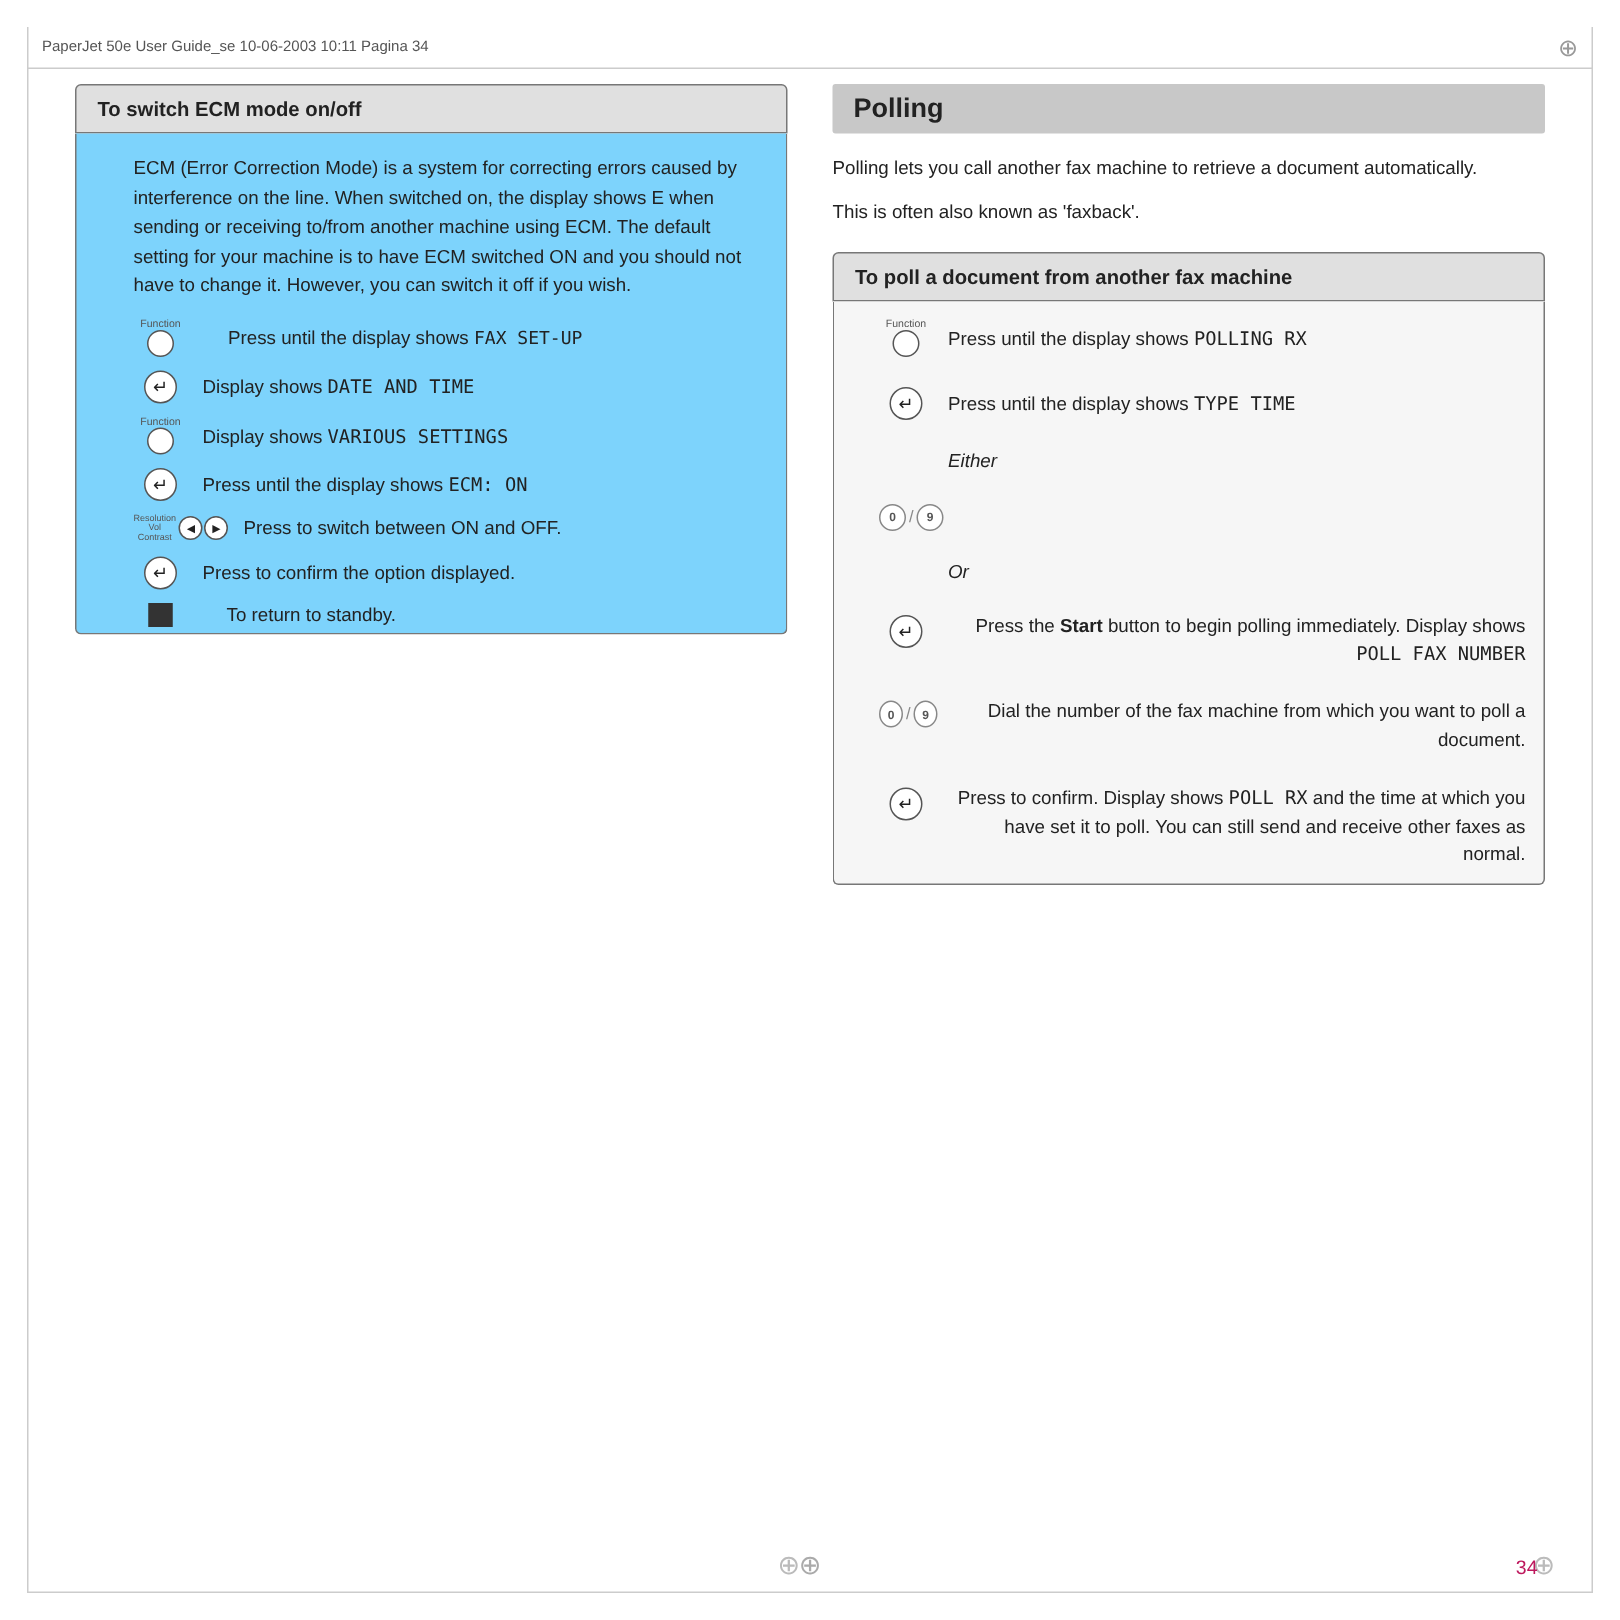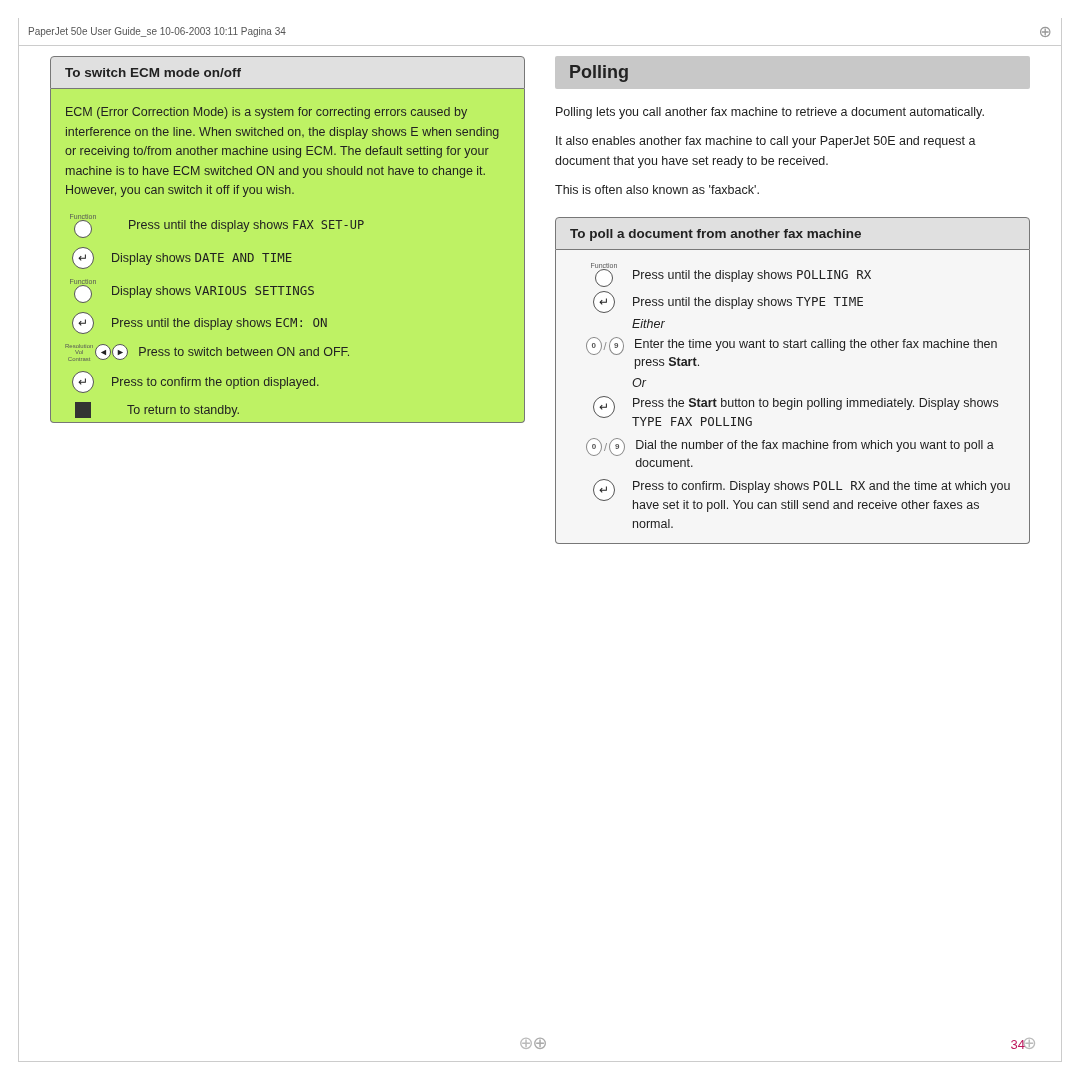--- a/index.html
+++ b/index.html
@@ -31,21 +31,21 @@
 <div style="position:absolute;bottom:26px;right:4%;font-size:18px;color:#bbb;">⊕</div>
 
 <div style="position:absolute;top:56px;left:50px;right:50px;bottom:55px;display:flex;gap:30px;">
 
   <div style="flex:1;display:flex;flex-direction:column;">
 
     <div>
       <div style="background:#e0e0e0;border:1.5px solid #777;border-radius:4px 4px 0 0;padding:8px 14px;font-weight:bold;font-size:13.5px;">
         <span>To switch ECM mode on/off</span>
       </div>
-      <div style="border:1.5px solid #777;border-top:none;border-radius:0 0 4px 4px;padding:14px 14px 4px 34px;background:#bef264;">
+      <div style="border:1.5px solid #777;border-top:none;border-radius:0 0 4px 4px;padding:14px 14px 4px 58px;background:#7dd3fc;">
         <p style="font-size:12.5px;line-height:1.56;margin-bottom:12px;margin-left:-20px;">ECM (Error Correction Mode) is a system for correcting errors caused by interference on the line. When switched on, the display shows E when sending or receiving to/from another machine using ECM. The default setting for your machine is to have ECM switched ON and you should not have to change it. However, you can switch it off if you wish.</p>
 
         <div style="display:flex;flex-direction:column;gap:9px;margin-left:-20px;">
 
           <div style="display:flex;align-items:center;gap:27px;">
             <div style="min-width:36px;display:flex;flex-direction:column;align-items:center;">
               <span style="font-size:7px;color:#555;line-height:1;">Function</span>
               <div style="width:18px;height:18px;border-radius:50%;border:1.5px solid #555;background:#fff;"></div>
             </div>
             <span style="font-size:12.5px;">Press until the display shows <span class="mono" style="font-family:monospace;">FAX SET-UP</span></span>
@@ -105,30 +105,29 @@
     </div>
   </div>
 
   <div style="flex:1;display:flex;flex-direction:column;">
 
     <div style="background:#c8c8c8;padding:6px 14px;font-size:18px;font-weight:bold;margin-bottom:14px;border-radius:2px;">
       <span>Polling</span>
     </div>
 
     <p style="font-size:12.5px;line-height:1.55;margin-bottom:10px;">Polling lets you call another fax machine to retrieve a document automatically.</p>
-    <p style="font-size:12.5px;line-height:1.55;margin-bottom:10px;">It also enables another fax machine to call your PaperJet 50E and request a document that you have set ready to be received.</p>
     <p style="font-size:12.5px;line-height:1.55;margin-bottom:16px;">This is often also known as 'faxback'.</p>
 
     <div>
       <div style="background:#e0e0e0;border:1.5px solid #777;border-radius:4px 4px 0 0;padding:8px 14px;font-weight:bold;font-size:13.5px;">
         <span>To poll a document from another fax machine</span>
       </div>
       <div style="border:1.5px solid #777;border-top:none;border-radius:0 0 4px 4px;padding:12px 12px 10px 50px;background:#f6f6f6;">
 
-        <div style="display:flex;flex-direction:column;gap:4px;margin-left:-20px;">
+        <div style="display:flex;flex-direction:column;gap:20px;margin-left:-20px;text-align:right;">
 
           <div style="display:flex;align-items:center;gap:10px;">
             <div style="min-width:36px;display:flex;flex-direction:column;align-items:center;">
               <span style="font-size:7px;color:#555;line-height:1;">Function</span>
               <div style="width:18px;height:18px;border-radius:50%;border:1.5px solid #555;background:#fff;"></div>
             </div>
             <span style="font-size:12.5px;">Press until the display shows <span style="font-family:monospace;">POLLING RX</span></span>
           </div>
 
           <div style="display:flex;align-items:center;gap:10px;">
@@ -141,32 +140,31 @@
           <div style="display:flex;align-items:center;gap:10px;margin-left:46px;">
             <span style="font-size:12.5px;font-style:italic;">Either</span>
           </div>
 
           <div style="display:flex;align-items:flex-start;gap:10px;">
             <div style="min-width:36px;display:flex;align-items:center;justify-content:center;gap:2px;padding-top:2px;">
               <div style="width:18px;height:18px;border-radius:50%;border:1.5px solid #888;background:#fff;display:flex;align-items:center;justify-content:center;font-size:8px;font-weight:bold;color:#555;">0</div>
               <span style="font-size:11px;color:#888;">/</span>
               <div style="width:18px;height:18px;border-radius:50%;border:1.5px solid #888;background:#fff;display:flex;align-items:center;justify-content:center;font-size:8px;font-weight:bold;color:#555;">9</div>
             </div>
-            <span style="font-size:12.5px;line-height:1.5;">Enter the time you want to start calling the other fax machine then press <strong>Start</strong>.</span>
           </div>
 
           <div style="display:flex;align-items:center;gap:10px;margin-left:46px;">
             <span style="font-size:12.5px;font-style:italic;">Or</span>
           </div>
 
           <div style="display:flex;align-items:flex-start;gap:10px;">
             <div style="min-width:36px;display:flex;align-items:center;justify-content:center;padding-top:2px;">
               <div style="width:22px;height:22px;border-radius:50%;border:1.5px solid #555;background:#fff;display:flex;align-items:center;justify-content:center;font-size:12px;">↵</div>
             </div>
-            <span style="font-size:12.5px;line-height:1.5;">Press the <strong>Start</strong> button to begin polling immediately. Display shows <span style="font-family:monospace;">TYPE FAX POLLING</span></span>
+            <span style="font-size:12.5px;line-height:1.5;">Press the <strong>Start</strong> button to begin polling immediately. Display shows <span style="font-family:monospace;">POLL FAX NUMBER</span></span>
           </div>
 
           <div style="display:flex;align-items:flex-start;gap:10px;">
             <div style="min-width:36px;display:flex;align-items:center;justify-content:center;gap:2px;padding-top:2px;">
               <div style="width:18px;height:18px;border-radius:50%;border:1.5px solid #888;background:#fff;display:flex;align-items:center;justify-content:center;font-size:8px;font-weight:bold;color:#555;">0</div>
               <span style="font-size:11px;color:#888;">/</span>
               <div style="width:18px;height:18px;border-radius:50%;border:1.5px solid #888;background:#fff;display:flex;align-items:center;justify-content:center;font-size:8px;font-weight:bold;color:#555;">9</div>
             </div>
             <span style="font-size:12.5px;line-height:1.5;">Dial the number of the fax machine from which you want to poll a document.</span>
           </div>

